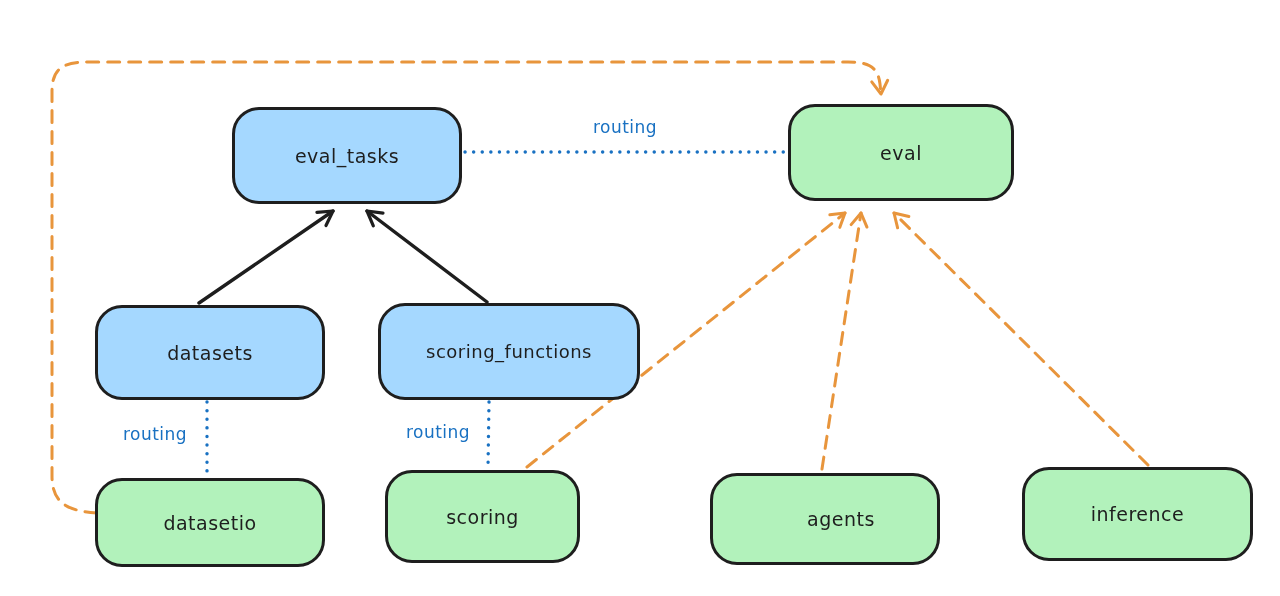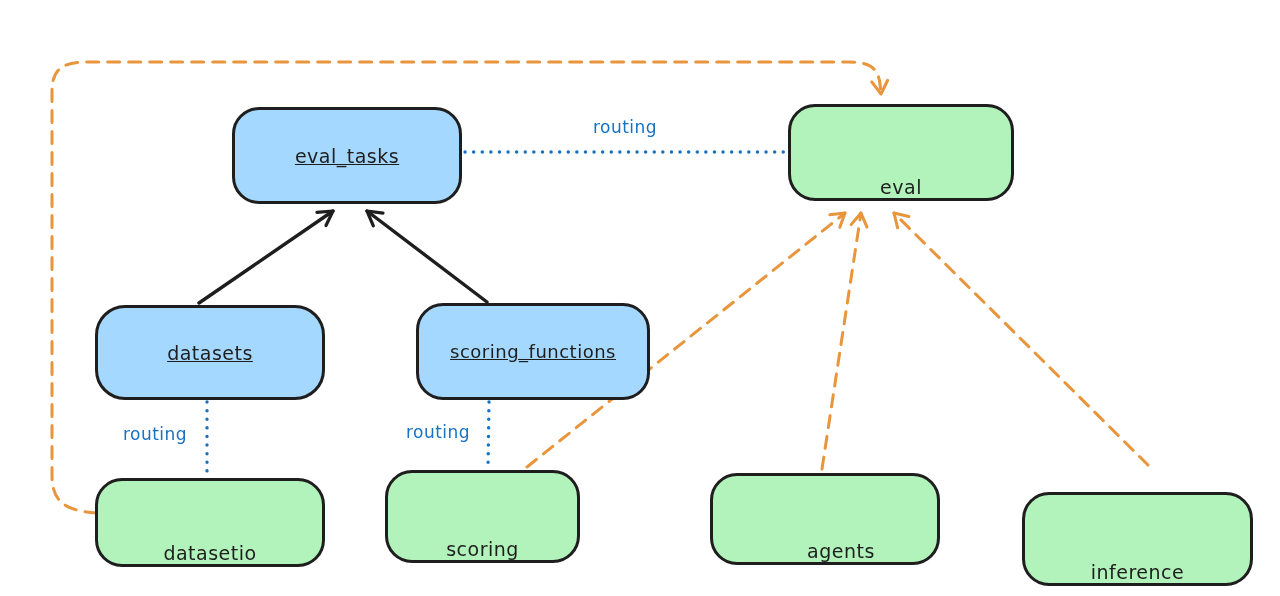--- a/index.html
+++ b/index.html
@@ -40,22 +40,22 @@
     display: flex;
     align-items: center;
     justify-content: center;
     border: 3px solid var(--node-border);
     border-radius: 27px;
     color: var(--text-color);
     font-size: 19px;
     letter-spacing: 0.5px;
     text-align: center;
   }
-  .node.blue  { background: var(--blue-fill); text-decoration: underline; }
-  .node.green { background: var(--green-fill); align-items: flex-end; }
+  .node.blue  { background: var(--blue-fill); }
+  .node.green { background: var(--green-fill); }
   .edge-label {
     position: absolute;
     color: var(--routing-blue);
     font-size: 17px;
     font-weight: normal;
     letter-spacing: 0.5px;
     text-align: center;
   }
 </style>
 </head>
@@ -87,41 +87,41 @@
   </svg>
 
   <div class="node blue" style="left:232px; top:107px; width:230px; height:97px;">
     <span>eval_tasks</span>
   </div>
 
   <div class="node green" style="left:788px; top:104px; width:226px; height:97px;">
     <span>eval</span>
   </div>
 
-  <div class="node blue" style="left:95px; top:305px; width:230px; height:95px;border-radius:30px;">
+  <div class="node blue" style="left:95px; top:305px; width:230px; height:95px;">
     <span>datasets</span>
   </div>
 
-  <div class="node blue" style="left:378px; top:303px; width:234px; height:97px; font-size:18px;margin-left:38px;">
+  <div class="node blue" style="left:378px; top:303px; width:262px; height:97px; font-size:18px;">
     <span>scoring_functions</span>
   </div>
 
   <div class="node green" style="left:95px; top:478px; width:230px; height:89px;">
     <span>datasetio</span>
   </div>
 
   <div class="node green" style="left:385px; top:470px; width:195px; height:93px;">
     <span>scoring</span>
   </div>
 
   <div class="node green" style="left:710px; top:473px; width:230px; height:92px;padding-left:32px;">
     <span>agents</span>
   </div>
 
-  <div class="node green" style="left:1022px; top:467px; width:231px; height:94px;margin-top:25px;">
+  <div class="node green" style="left:1022px; top:467px; width:231px; height:94px;">
     <span>inference</span>
   </div>
 
   <div class="edge-label" style="left:570px; top:117px; width:110px;">routing</div>
   <div class="edge-label" style="left:110px; top:424px; width:90px;">routing</div>
   <div class="edge-label" style="left:393px; top:422px; width:90px;">routing</div>
 
 </div>
 
 </body></html>

